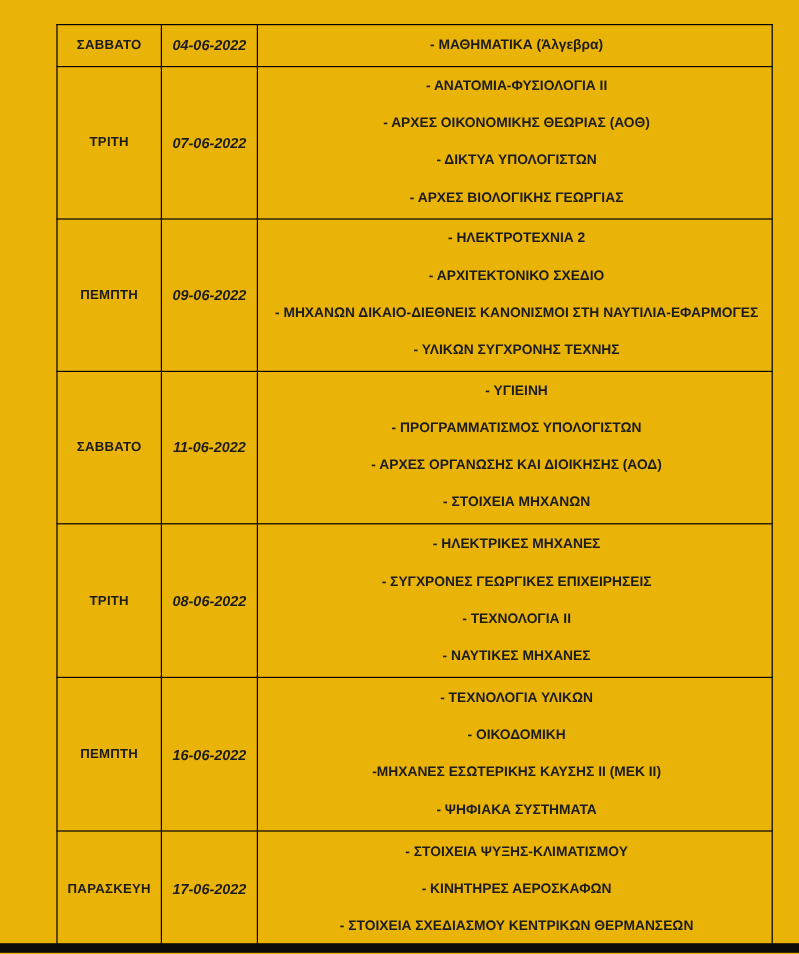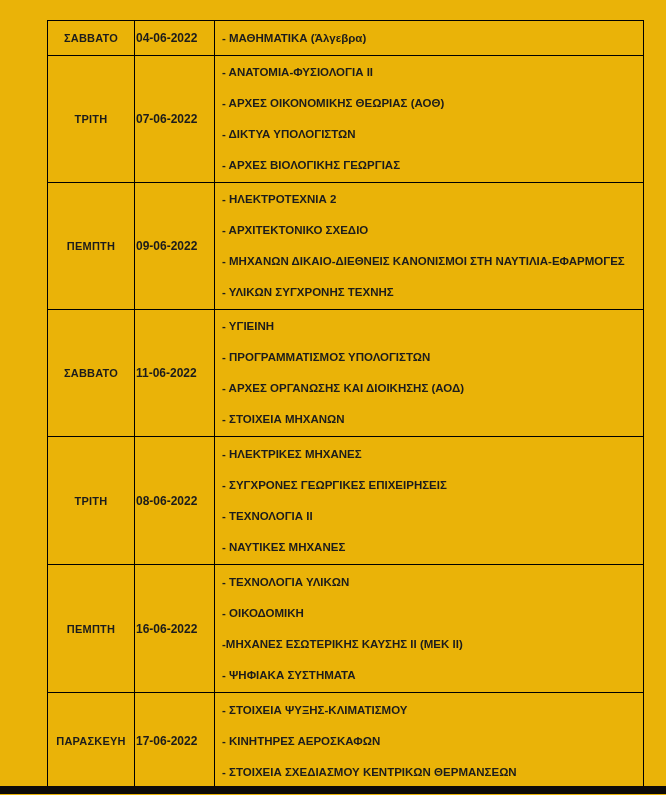--- a/index.html
+++ b/index.html
@@ -36,32 +36,35 @@
   col.col-day   { width: 87px; }
   col.col-date  { width: 80px; }
   col.col-subj  { width: 429px; }
   td.day-cell {
     text-align: center;
     vertical-align: middle;
     font-size: 11px;
     letter-spacing: 0.2px;
   }
   td.date-cell {
+    text-align: center;
     vertical-align: middle;
     font-size: 12px;
+    font-style: italic;
   }
   td.subjects-cell {
     vertical-align: middle;
     padding-left: 7px;
     padding-right: 4px;
     font-size: 11.5px;
   }
   .subject-line {
     line-height: 31px;
     white-space: nowrap;
+    text-align: center;
   }
   .bottom-bar {
     position: absolute;
     left: 0;
     top: 786px;
     width: 666px;
     height: 8px;
   }
 </style>
 </head>

